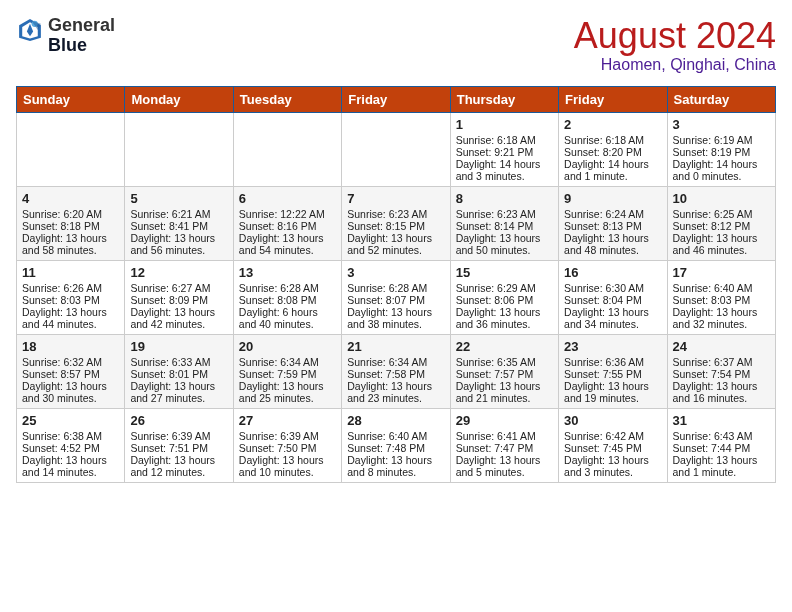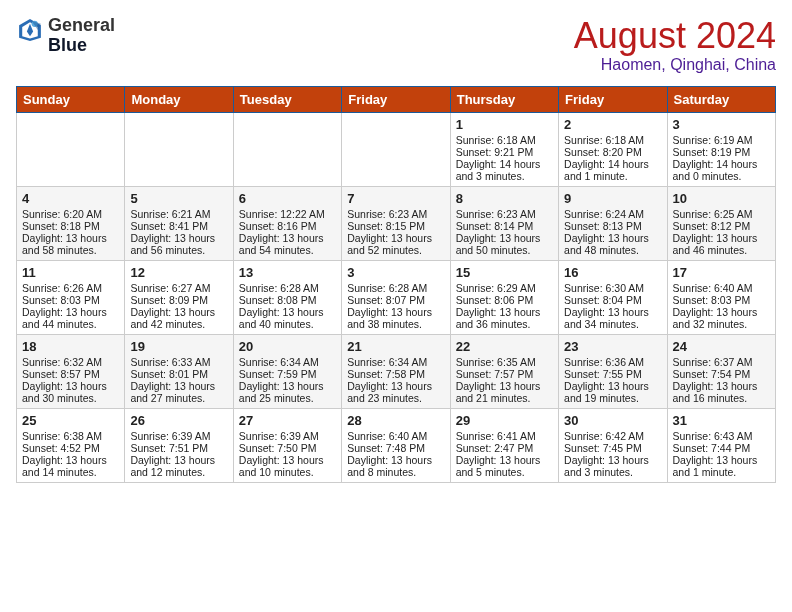--- a/index.html
+++ b/index.html
@@ -129,38 +129,38 @@
         <td><span class="day-number">5</span><span>Sunrise: 6:21 AM</span><br><span>Sunset: 8:41 PM</span><br><span>Daylight: 13 hours and 56 minutes.</span></td>
         <td><span class="day-number">6</span><span>Sunrise: 12:22 AM</span><br><span>Sunset: 8:16 PM</span><br><span>Daylight: 13 hours and 54 minutes.</span></td>
         <td><span class="day-number">7</span><span>Sunrise: 6:23 AM</span><br><span>Sunset: 8:15 PM</span><br><span>Daylight: 13 hours and 52 minutes.</span></td>
         <td><span class="day-number">8</span><span>Sunrise: 6:23 AM</span><br><span>Sunset: 8:14 PM</span><br><span>Daylight: 13 hours and 50 minutes.</span></td>
         <td><span class="day-number">9</span><span>Sunrise: 6:24 AM</span><br><span>Sunset: 8:13 PM</span><br><span>Daylight: 13 hours and 48 minutes.</span></td>
         <td><span class="day-number">10</span><span>Sunrise: 6:25 AM</span><br><span>Sunset: 8:12 PM</span><br><span>Daylight: 13 hours and 46 minutes.</span></td>
       </tr>
       <tr>
         <td><span class="day-number">11</span><span>Sunrise: 6:26 AM</span><br><span>Sunset: 8:03 PM</span><br><span>Daylight: 13 hours and 44 minutes.</span></td>
         <td><span class="day-number">12</span><span>Sunrise: 6:27 AM</span><br><span>Sunset: 8:09 PM</span><br><span>Daylight: 13 hours and 42 minutes.</span></td>
-        <td><span class="day-number">13</span><span>Sunrise: 6:28 AM</span><br><span>Sunset: 8:08 PM</span><br><span>Daylight: 13 hours and 40 minutes.</span></td>
+        <td><span class="day-number">13</span><span>Sunrise: 6:28 AM</span><br><span>Sunset: 8:08 PM</span><br><span>Daylight: 6 hours and 40 minutes.</span></td>
         <td><span class="day-number">3</span><span>Sunrise: 6:28 AM</span><br><span>Sunset: 8:07 PM</span><br><span>Daylight: 13 hours and 38 minutes.</span></td>
         <td><span class="day-number">15</span><span>Sunrise: 6:29 AM</span><br><span>Sunset: 8:06 PM</span><br><span>Daylight: 13 hours and 36 minutes.</span></td>
         <td><span class="day-number">16</span><span>Sunrise: 6:30 AM</span><br><span>Sunset: 8:04 PM</span><br><span>Daylight: 13 hours and 34 minutes.</span></td>
         <td><span class="day-number">17</span><span>Sunrise: 6:40 AM</span><br><span>Sunset: 8:03 PM</span><br><span>Daylight: 13 hours and 32 minutes.</span></td>
       </tr>
       <tr>
         <td><span class="day-number">18</span><span>Sunrise: 6:32 AM</span><br><span>Sunset: 8:57 PM</span><br><span>Daylight: 13 hours and 30 minutes.</span></td>
         <td><span class="day-number">19</span><span>Sunrise: 6:33 AM</span><br><span>Sunset: 8:01 PM</span><br><span>Daylight: 13 hours and 27 minutes.</span></td>
         <td><span class="day-number">20</span><span>Sunrise: 6:34 AM</span><br><span>Sunset: 7:59 PM</span><br><span>Daylight: 13 hours and 25 minutes.</span></td>
         <td><span class="day-number">21</span><span>Sunrise: 6:34 AM</span><br><span>Sunset: 7:58 PM</span><br><span>Daylight: 13 hours and 23 minutes.</span></td>
         <td><span class="day-number">22</span><span>Sunrise: 6:35 AM</span><br><span>Sunset: 7:57 PM</span><br><span>Daylight: 13 hours and 21 minutes.</span></td>
         <td><span class="day-number">23</span><span>Sunrise: 6:36 AM</span><br><span>Sunset: 7:55 PM</span><br><span>Daylight: 13 hours and 19 minutes.</span></td>
         <td><span class="day-number">24</span><span>Sunrise: 6:37 AM</span><br><span>Sunset: 7:54 PM</span><br><span>Daylight: 13 hours and 16 minutes.</span></td>
       </tr>
       <tr>
         <td><span class="day-number">25</span><span>Sunrise: 6:38 AM</span><br><span>Sunset: 4:52 PM</span><br><span>Daylight: 13 hours and 14 minutes.</span></td>
         <td><span class="day-number">26</span><span>Sunrise: 6:39 AM</span><br><span>Sunset: 7:51 PM</span><br><span>Daylight: 13 hours and 12 minutes.</span></td>
         <td><span class="day-number">27</span><span>Sunrise: 6:39 AM</span><br><span>Sunset: 7:50 PM</span><br><span>Daylight: 13 hours and 10 minutes.</span></td>
         <td><span class="day-number">28</span><span>Sunrise: 6:40 AM</span><br><span>Sunset: 7:48 PM</span><br><span>Daylight: 13 hours and 8 minutes.</span></td>
-        <td><span class="day-number">29</span><span>Sunrise: 6:41 AM</span><br><span>Sunset: 2:47 PM</span><br><span>Daylight: 13 hours and 5 minutes.</span></td>
+        <td><span class="day-number">29</span><span>Sunrise: 6:41 AM</span><br><span>Sunset: 7:47 PM</span><br><span>Daylight: 13 hours and 5 minutes.</span></td>
         <td><span class="day-number">30</span><span>Sunrise: 6:42 AM</span><br><span>Sunset: 7:45 PM</span><br><span>Daylight: 13 hours and 3 minutes.</span></td>
         <td><span class="day-number">31</span><span>Sunrise: 6:43 AM</span><br><span>Sunset: 7:44 PM</span><br><span>Daylight: 13 hours and 1 minute.</span></td>
       </tr>
     </tbody>
 </table>
 
 </body></html>

